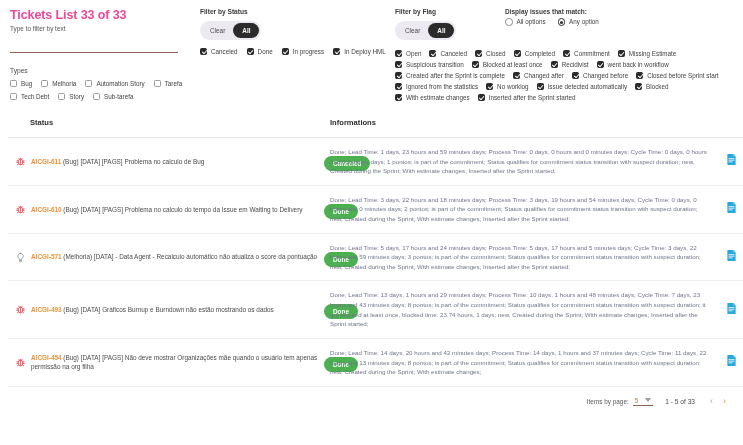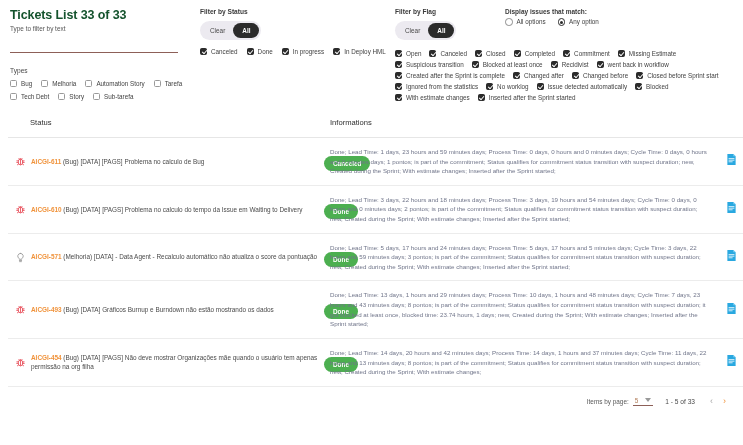--- a/index.html
+++ b/index.html
@@ -18,21 +18,21 @@
     display: flex;
     padding: 8px 10px 0 10px;
   }
   .col-search { width: 190px; }
   .col-status { width: 195px; }
   .col-flag   { flex: 1; }
 
   .page-title {
     font-size: 12.5px;
     font-weight: bold;
-    color: #14532d;
+    color: #ec4899;
     margin: 0 0 3px 0;
     letter-spacing: -0.1px;
   }
   .field-label {
     font-size: 6.4px;
     color: #555;
     margin-bottom: 2px;
     font-weight: normal;
   }
   .section-label {
@@ -140,21 +140,21 @@
   .flag-head-left { width: 110px; }
   .flag-grid { margin-top: 2px; }
   .flag-grid .chk { margin: 0 8px 4px 0; }
 
   
   .table-wrap { margin-top: 6px; padding: 0 8px; }
   table { width: 100%; border-collapse: collapse; table-layout: fixed; }
   th {
     text-align: left;
     font-size: 7.6px;
-    font-weight: normal;
+    font-weight: bold;
     color: #2f2f2f;
     padding: 6px 6px 10px 6px;
     border-bottom: 1px solid #e6e6e6;
   }
   th.c-status { width: 316px; padding-left: 22px; }
   th.c-badge  { width: 0px; padding: 0; }
   th.c-info   { width: 392px; padding-left: 6px; }
   th.c-doc    { width: 28px; }
 
   td {

